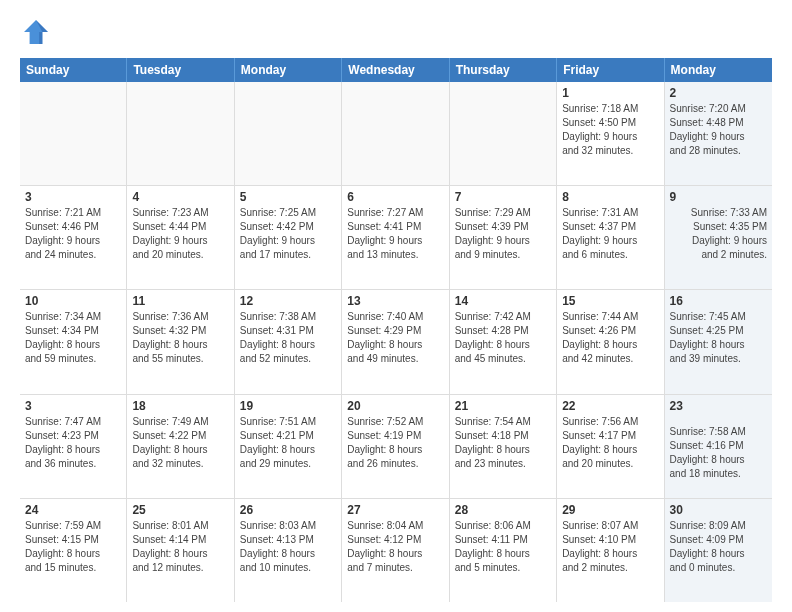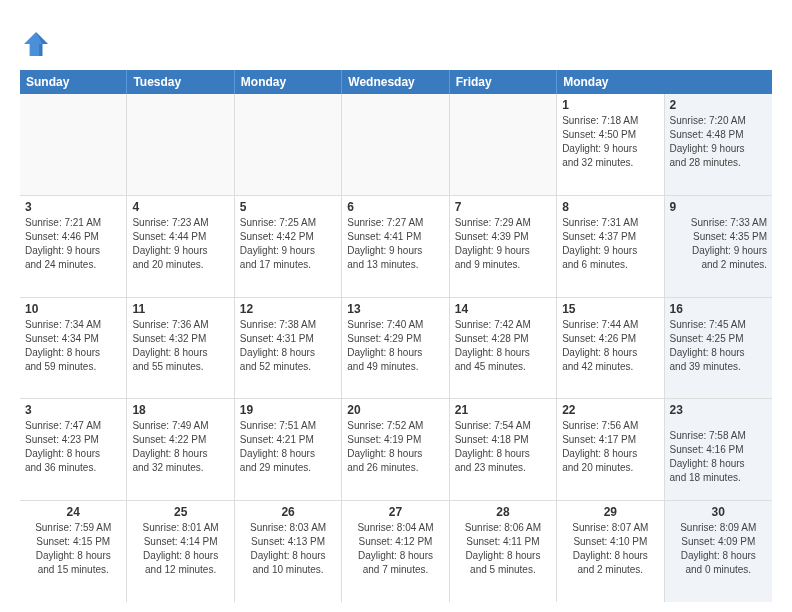--- a/index.html
+++ b/index.html
@@ -6,21 +6,21 @@
     body {
       font-family: Arial, sans-serif;
       background: #fff;
       width: 792px;
       height: 612px;
       overflow: hidden;
     }
     .page {
       width: 792px;
       height: 612px;
-      padding: 28px 20px 10px 20px;
+      padding: 16px 20px 10px 20px;
       display: flex;
       flex-direction: column;
     }
     .header {
       display: flex;
       justify-content: space-between;
       align-items: flex-start;
       margin-bottom: 10px;
     }
     .logo {
@@ -73,21 +73,21 @@
       flex: 1;
       display: flex;
       flex-direction: column;
     }
     .cal-row {
       display: grid;
       grid-template-columns: repeat(7, 1fr);
       flex: 1;
       border-bottom: 1px solid #ddd;
     }
-    .cal-row:last-child { border-bottom: none; text-align: center; }
+    .cal-row:last-child { border-bottom: none; }
     .cal-cell {
       border-right: 1px solid #ddd;
       padding: 4px 5px;
       font-size: 9.5px;
       color: #333;
       background: #fff;
       vertical-align: top;
       min-height: 0;
     }
     .cal-cell:last-child { border-right: none; }
@@ -126,20 +126,21 @@
       <div class="location"></div>
     </div>
   </div>
 
   <div class="calendar">
     <div class="cal-header">
     <div class="cal-header-cell">Sunday</div>
         <div class="cal-header-cell">Tuesday</div>
         <div class="cal-header-cell">Monday</div>
         <div class="cal-header-cell">Wednesday</div>
+        <div class="cal-header-cell">Thursday</div>
         <div class="cal-header-cell">Friday</div>
         <div class="cal-header-cell">Monday</div>
       </div>
     <div class="cal-body">
     <div class="cal-row">
           <div class="cal-cell empty"></div>
           <div class="cal-cell empty"></div>
           <div class="cal-cell empty"></div>
           <div class="cal-cell empty"></div>
           <div class="cal-cell empty"></div>

